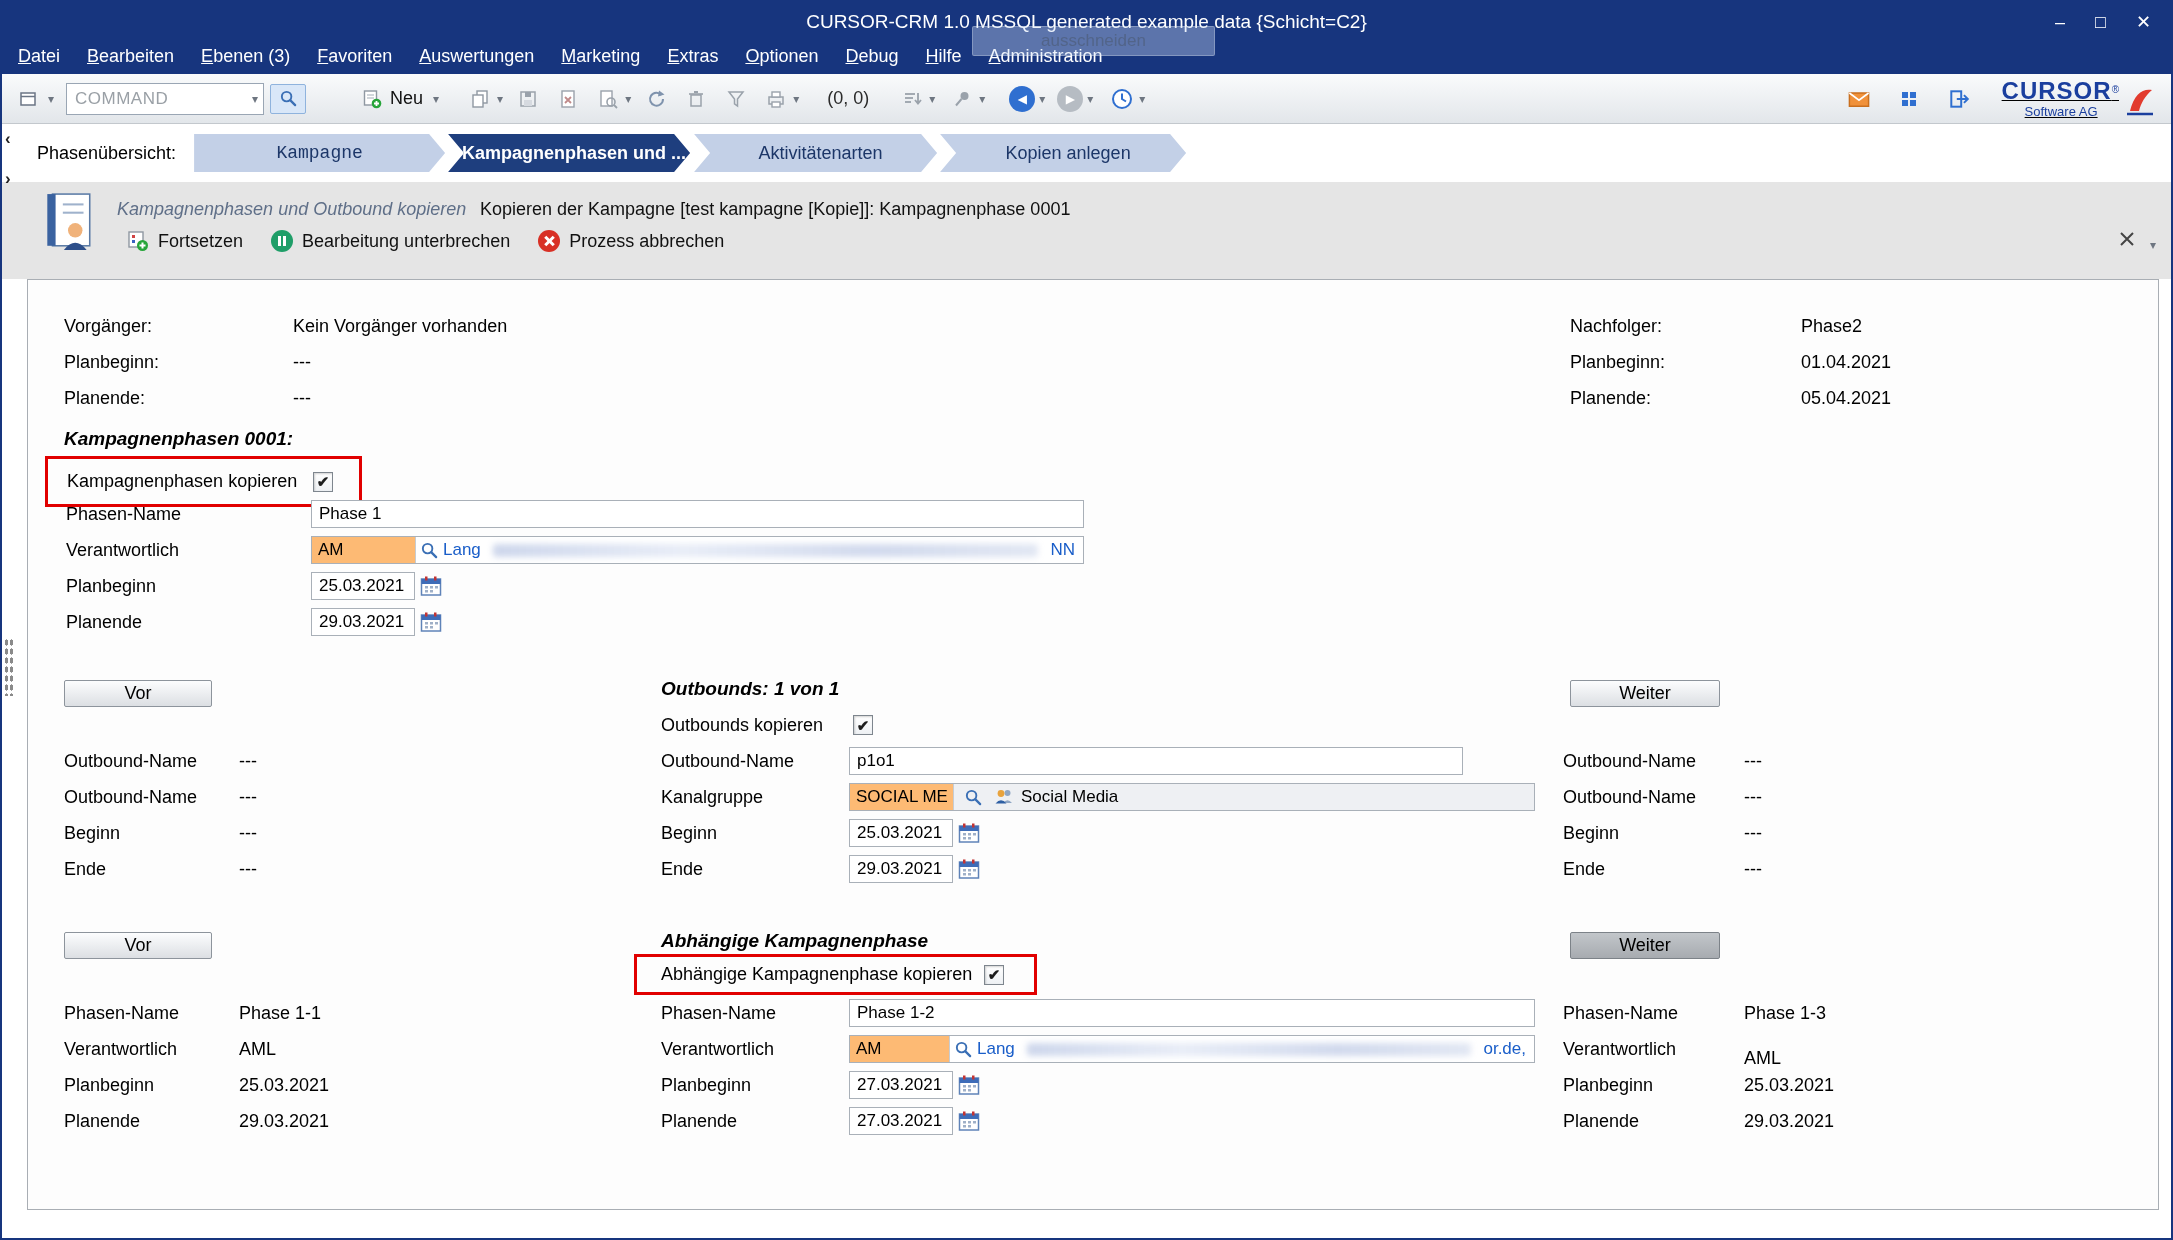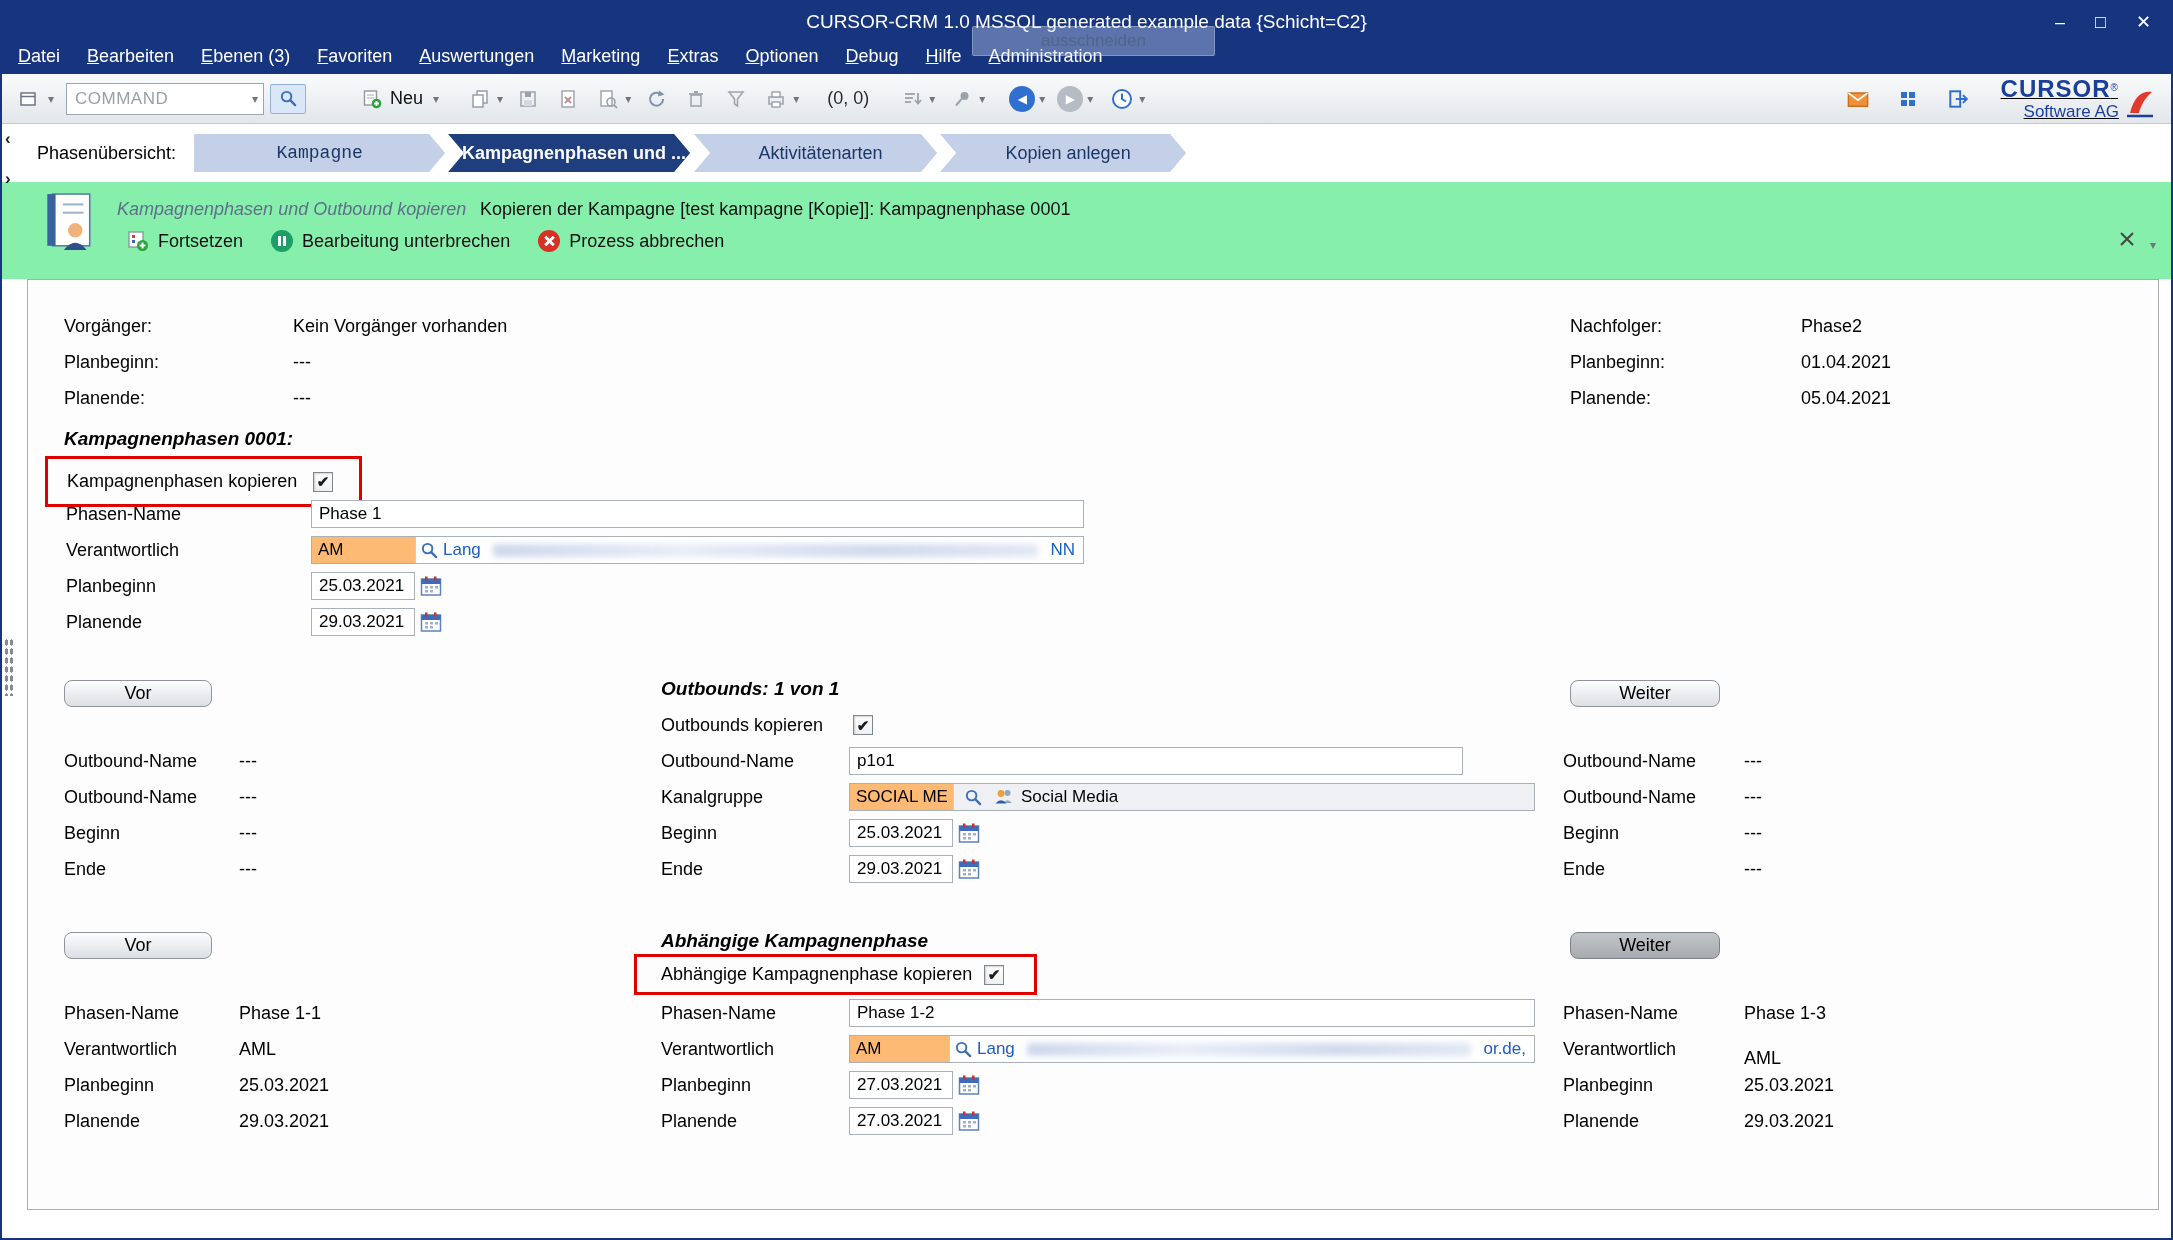--- a/index.html
+++ b/index.html
@@ -38,34 +38,34 @@
   .coords { margin-left:28px; font-size:18px; color:#2b2b2b; white-space:nowrap; }
   .circ { width:26px; height:26px; border-radius:50%; display:flex; align-items:center; justify-content:center; }
   .circ span { color:#fff; font-size:12px; line-height:1; }
   .circ.blue { background:#2f6fd0; }
   .circ.gray { background:#b6bcc3; }
   .tb-right { margin-left:auto; display:flex; align-items:center; gap:20px; }
   .logo { display:flex; align-items:flex-end; gap:6px; margin-left:8px; }
   .logo-text { text-align:left; line-height:1;text-decoration:underline; }
   .logo-name { font-size:24px; font-weight:bold; color:#1b3f9e; letter-spacing:1px; }
   .logo-text sup { font-size:10px; color:#1b3f9e; }
-  .logo-sub { font-size:17px; color:#1b3f9e; margin-top:2px;padding-left:23px; }
+  .logo-sub { font-size:13px; color:#1b3f9e; margin-top:2px;padding-left:23px; }
 
   
   .phasebar { height:58px; background:#fff; display:flex; align-items:center; padding-left:35px; }
   .pb-label { font-size:18px; color:#000; margin-right:18px; white-space:nowrap; }
   .tab { height:38px; display:flex; align-items:center; justify-content:center; font-size:18px; color:#1c3668;
          background:#c3d0e7; white-space:nowrap;
          clip-path:polygon(0 0, calc(100% - 16px) 0, 100% 50%, calc(100% - 16px) 100%, 0 100%, 16px 50%);
          padding-left:10px; margin-left:4px; cursor:default; }
   .tab.t-first { clip-path:polygon(0 0, calc(100% - 16px) 0, 100% 50%, calc(100% - 16px) 100%, 0 100%); padding-left:0; margin-left:0;font-family:Liberation Mono, monospace; }
   .tab.active { background:#1e3e7e; color:#fff; font-weight:bold; }
 
   
-  .header { position:relative; height:97px; background:#86efac; }
+  .header { position:relative; height:97px; background:#e5e5e5; }
   .hdr-icon { position:absolute; left:42px; top:10px; }
   .hdr-sub { position:absolute; left:115px; top:17px; font-size:18px; font-style:italic; color:#5f6f88; white-space:nowrap; }
   .hdr-title { position:absolute; left:478px; top:17px; font-size:18px; color:#111; white-space:nowrap; }
   .hdr-actions { position:absolute; left:125px; top:48px; display:flex; gap:28px; align-items:center; }
   .haction { display:flex; align-items:center; gap:9px; font-size:18px; color:#111; cursor:default; white-space:nowrap; }
   .pico { width:22px; height:22px; border-radius:50%; background:#1f9e68; position:relative; flex:0 0 auto; }
   .pico::before, .pico::after { content:""; position:absolute; top:6px; width:3px; height:10px; background:#fff; }
   .pico::before { left:7px; } .pico::after { left:12px; }
   .xico { width:22px; height:22px; border-radius:50%; background:#d83025; position:relative; flex:0 0 auto; }
   .xico::before, .xico::after { content:""; position:absolute; left:10px; top:5px; width:3px; height:12px; background:#fff; }
@@ -88,21 +88,21 @@
   .tail { margin-left:auto; margin-right:8px; }
   .smudge { flex:1; height:13px; margin:0 12px; border-radius:3px;
             background:linear-gradient(90deg, rgba(90,120,190,.30), rgba(140,165,215,.20) 35%, rgba(90,120,190,.28) 70%, rgba(120,145,200,.22));
             filter:blur(3px); }
   .chval { font-size:17px; color:#000; }
   .cal { margin-left:5px; flex:0 0 auto; }
   .chk { width:20px; height:20px; border:1px solid #7e868e; background:linear-gradient(#ffffff,#eef1f4);
          display:flex; align-items:center; justify-content:center; box-shadow:inset 1px 1px 2px rgba(0,0,0,.18); flex:0 0 auto; }
   .chk span { font-size:15px; font-weight:bold; color:#1d1d1d; line-height:1; }
   .btn { position:absolute; height:27px; border:1px solid #8d949c; background:linear-gradient(#fcfdfe,#dcdfe3);
-         font-size:18px; color:#000; display:flex; align-items:center; justify-content:center; border-radius:8px; cursor:default; }
+         font-size:18px; color:#000; display:flex; align-items:center; justify-content:center; border-radius:2px; cursor:default; }
   .btn.dark { background:linear-gradient(#c2c6ca,#a7abb0); border-color:#7c8288; }
   .redbox { position:absolute; border:3px solid #e10000; display:flex; align-items:center; }
   .rb-label { margin-left:19px; flex:1; font-size:18px; color:#000; white-space:nowrap; }
   .redbox .chk { margin-right:26px; }
   .nudge-down { position:relative; top:9px; }
 
   
   .edge-ch { position:absolute; font-size:17px; font-weight:bold; color:#222; line-height:1; z-index:4; }
   .dots-handle { position:absolute; left:2px; top:636px; width:10px; height:58px;
                  background-image:radial-gradient(#8a8a8a 1.6px, transparent 1.9px); background-size:5px 9px; }

